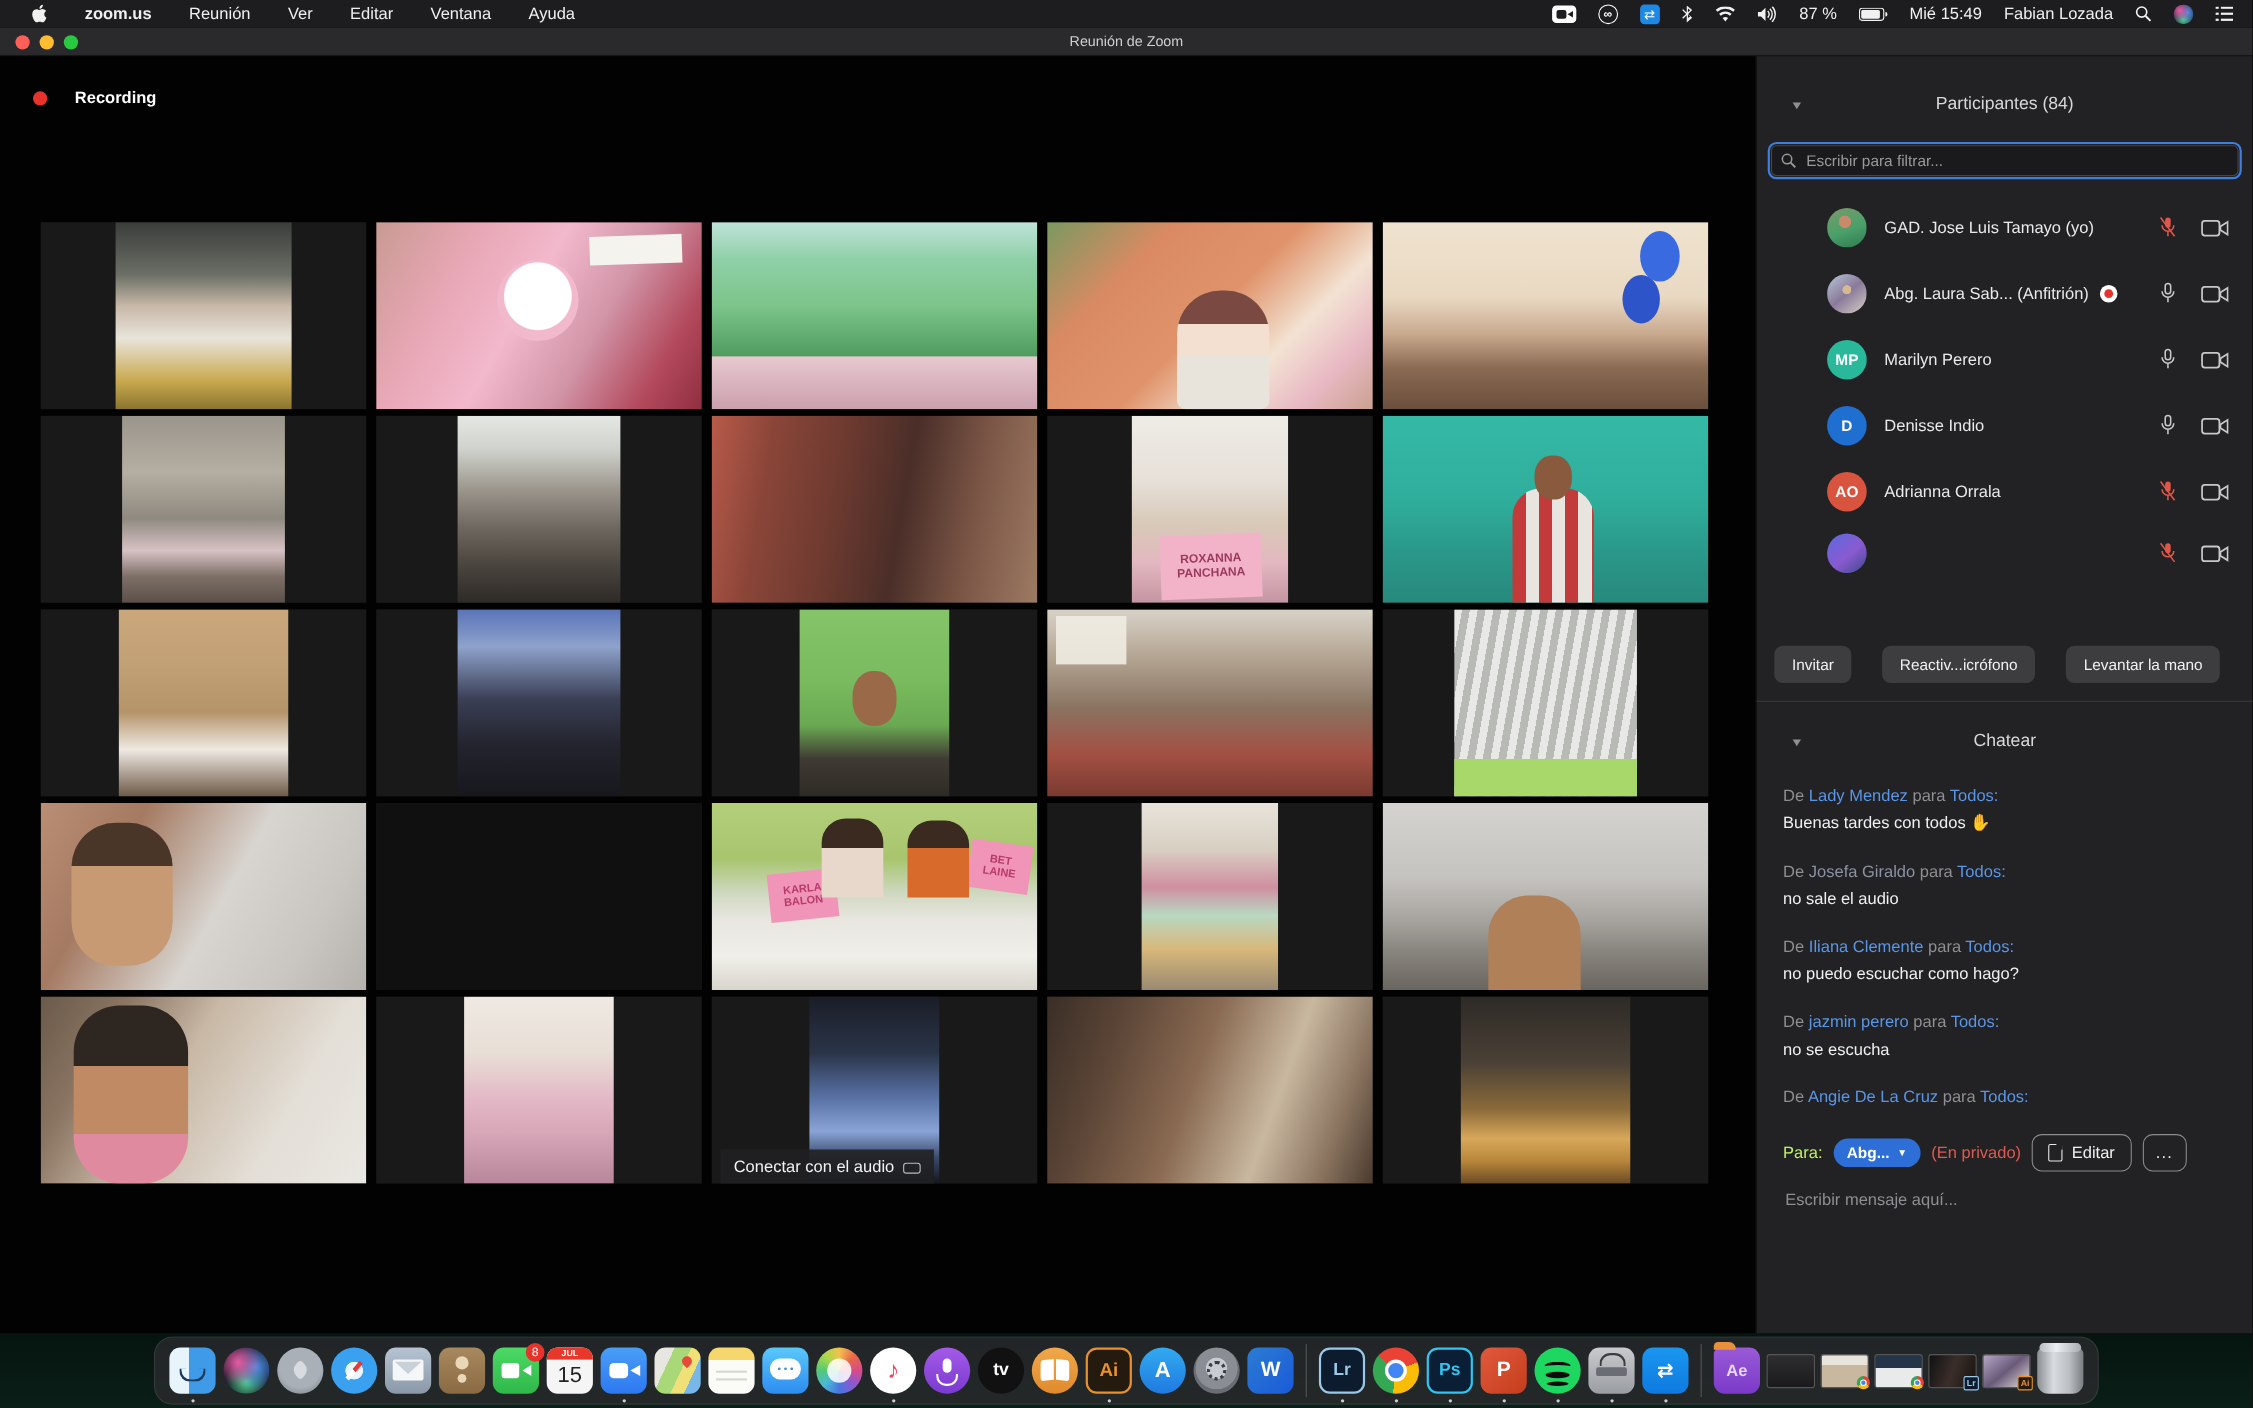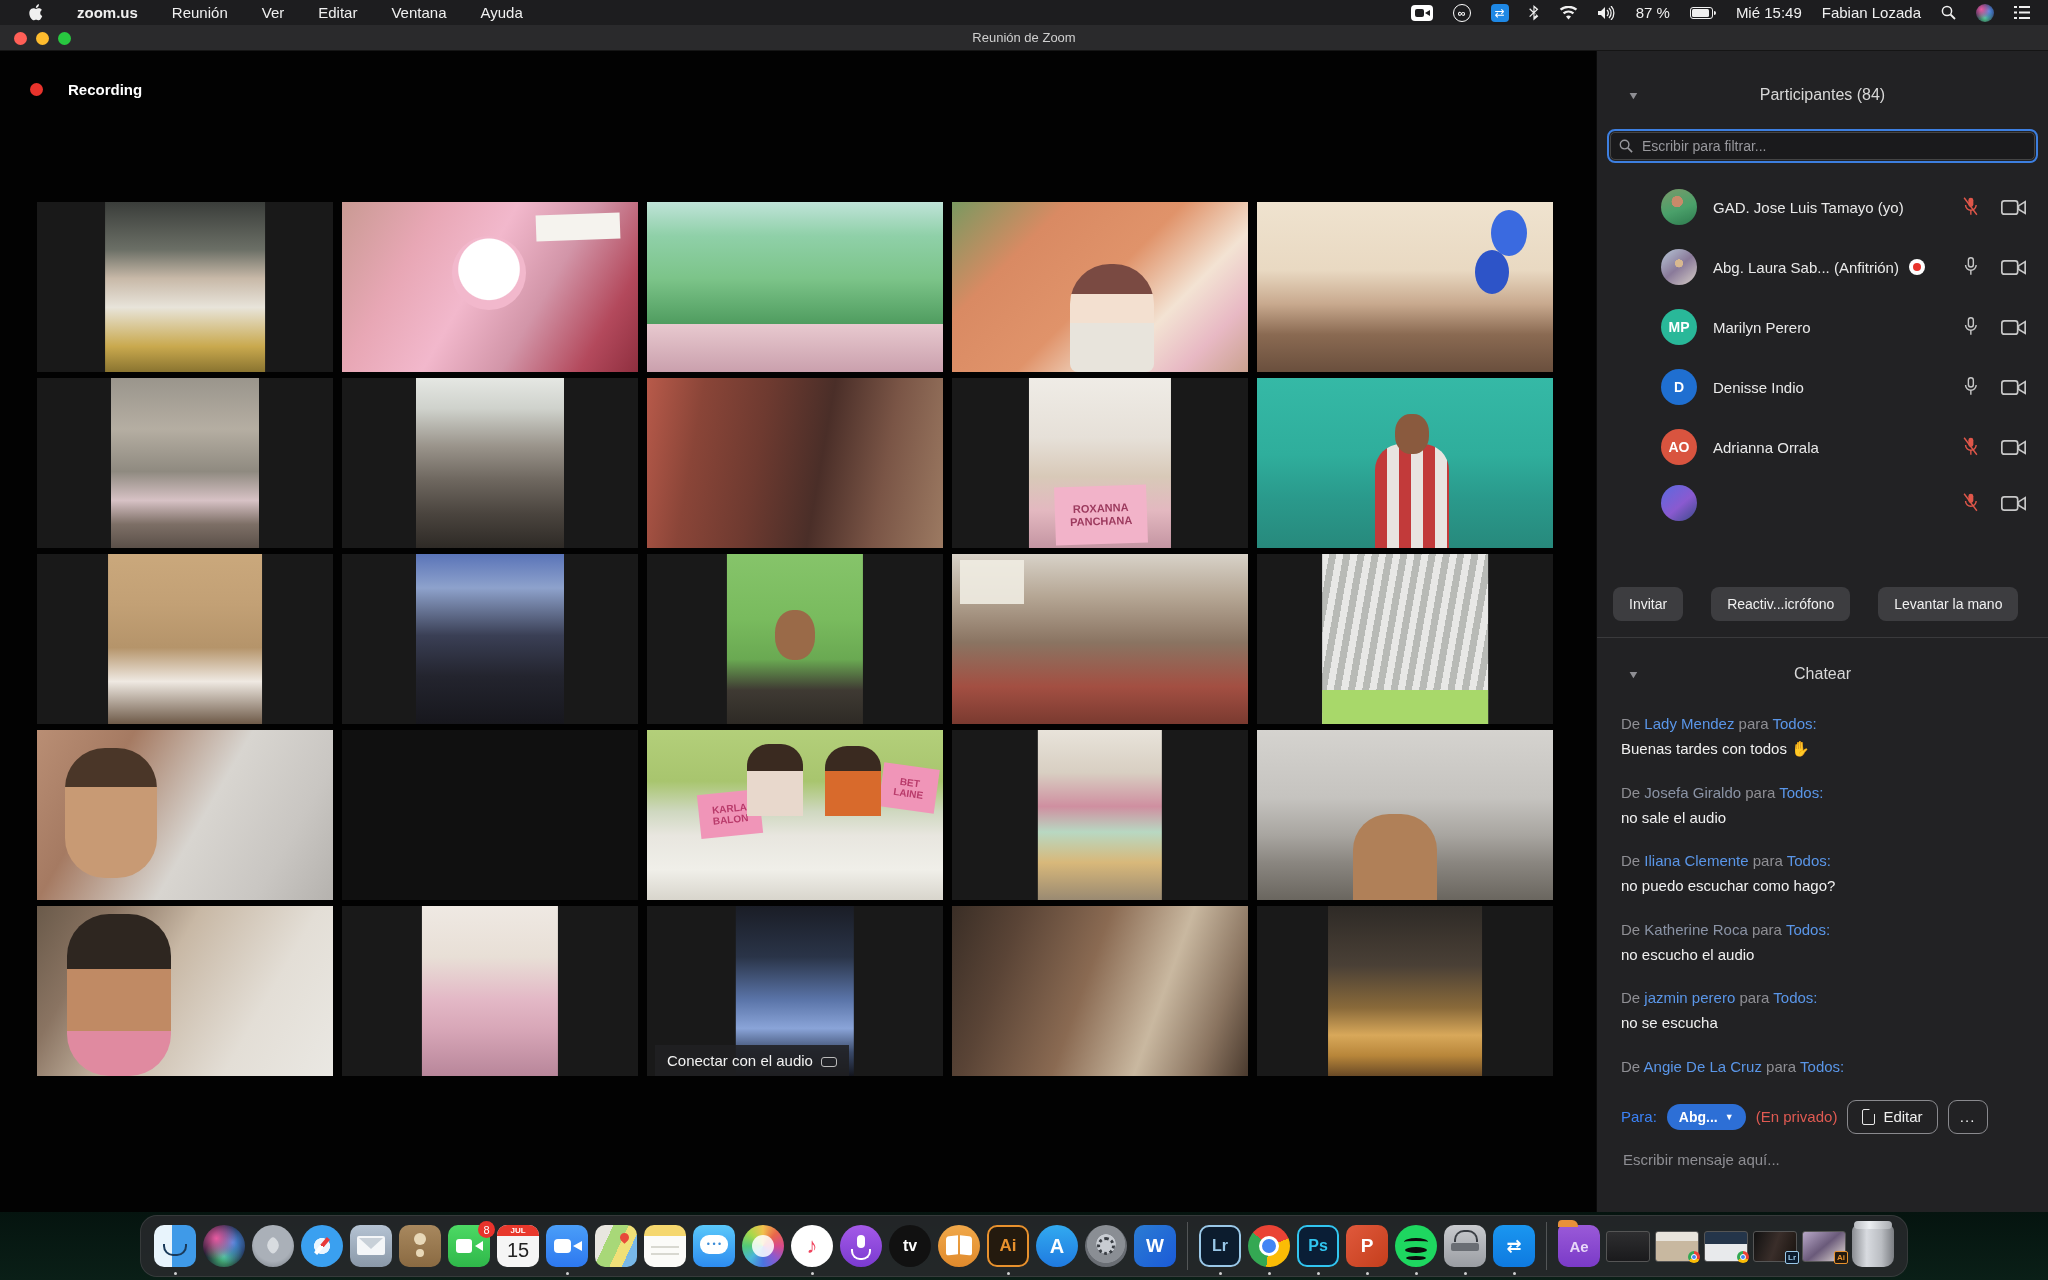--- a/index.html
+++ b/index.html
@@ -96,21 +96,21 @@
 
   .chat{padding:0 24px;}
   .msg{margin-bottom:20px;font-size:15px;line-height:1.55;}
   .msg .hdr{color:#8e8e93;}
   .msg .nm{color:#5a96e8;}
   .msg .nm.muted-name{color:#8a93a5;}
   .msg .to{color:#5a96e8;}
   .msg .body{color:#f0f0f0;margin-top:2px;}
   .msg .emoji{color:#eab339;}
   .composer{display:flex;align-items:center;gap:10px;padding:14px 18px 0 24px;}
-  .c-label{color:#3b82f6;font-size:15px;}
+  .c-label{color:#bef264;font-size:15px;}
   .c-pill{background:#2d6fd6;color:#fff;font-size:14px;font-weight:bold;border:none;border-radius:13px;height:26px;padding:0 12px;display:flex;align-items:center;gap:7px;}
   .c-pill .car{font-size:9px;}
   .c-priv{color:#e05a52;font-size:15px;white-space:nowrap;}
   .c-file{display:flex;align-items:center;gap:8px;background:transparent;border:1.5px solid #8a8a8e;border-radius:9px;color:#f0f0f0;font-size:15px;height:34px;padding:0 14px;}
   .c-more{background:transparent;border:1.5px solid #8a8a8e;border-radius:9px;color:#f0f0f0;font-size:15px;height:34px;width:40px;letter-spacing:1px;}
   .c-input{display:block;width:380px;margin:16px 0 0 24px;background:transparent;border:none;outline:none;font-size:15px;color:#e8e8e8;}
   .c-input::placeholder{color:#8e8e93;}
   .fileico{width:13px;height:16px;border:1.5px solid #e8e8e8;border-radius:2px;position:relative;}
   .fileico:after{content:"";position:absolute;right:-1px;top:-1px;border-left:5px solid transparent;border-top:5px solid #222224;border-right:1px solid #222224;}
 
@@ -540,24 +540,20 @@
         </div>
         <div class="msg">
           <div class="hdr"><span>De</span> <span class="nm muted-name">Josefa Giraldo</span> <span>para</span> <span class="to">Todos:</span></div>
           <div class="body">no sale el audio</div>
         </div>
         <div class="msg">
           <div class="hdr"><span>De</span> <span class="nm">Iliana Clemente</span> <span>para</span> <span class="to">Todos:</span></div>
           <div class="body">no puedo escuchar como hago?</div>
         </div>
         <div class="msg">
-          <div class="hdr"><span>De</span> <span class="nm muted-name">Katherine Roca</span> <span>para</span> <span class="to">Todos:</span></div>
-          <div class="body">no escucho el audio</div>
-        </div>
-        <div class="msg">
           <div class="hdr"><span>De</span> <span class="nm">jazmin perero</span> <span>para</span> <span class="to">Todos:</span></div>
           <div class="body">no se escucha</div>
         </div>
         <div class="msg" style="margin-bottom:8px">
           <div class="hdr"><span>De</span> <span class="nm">Angie De La Cruz</span> <span>para</span> <span class="to">Todos:</span></div>
         </div>
       </div>
 
       <div class="composer">
         <span class="c-label">Para:</span>

